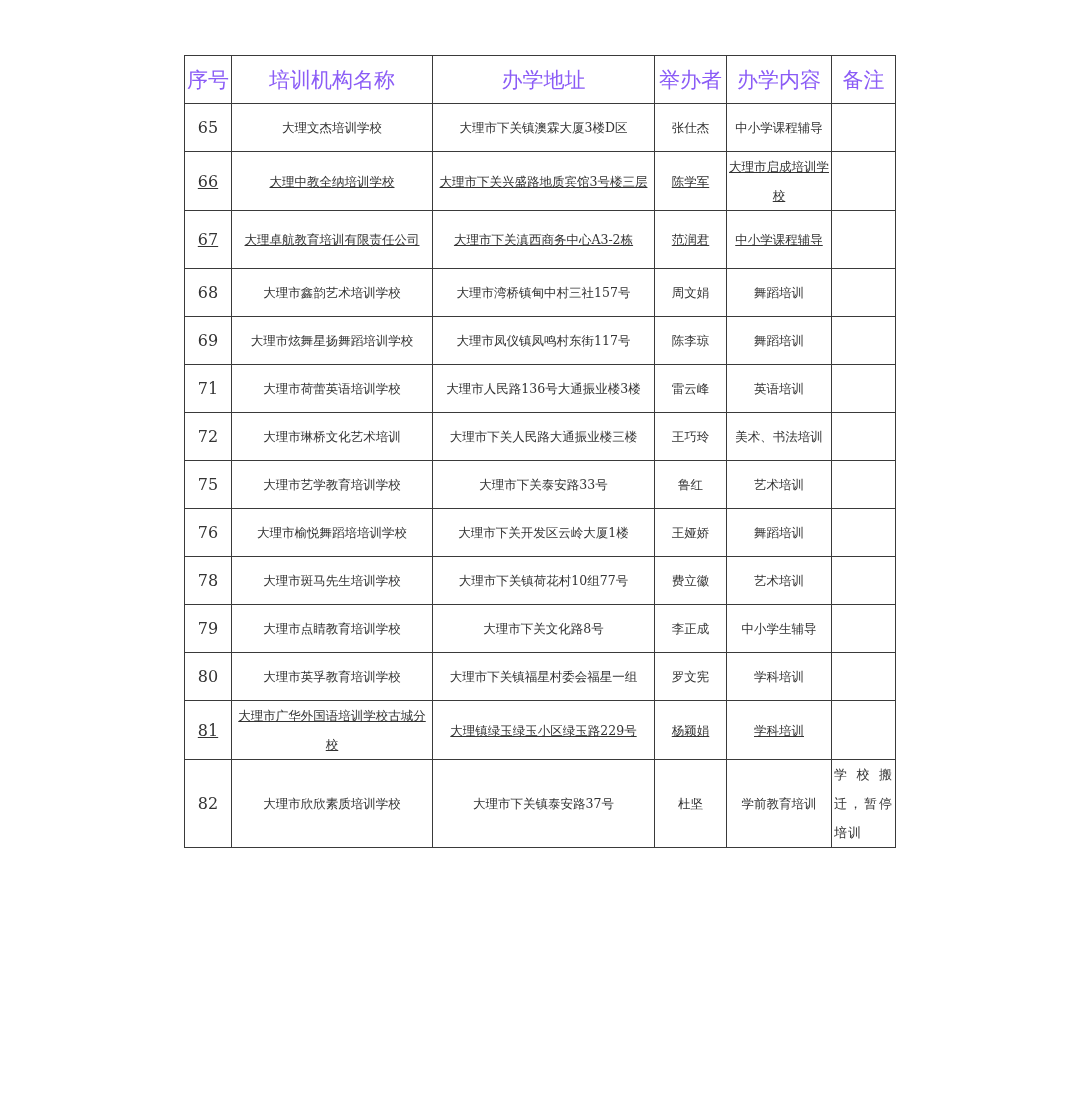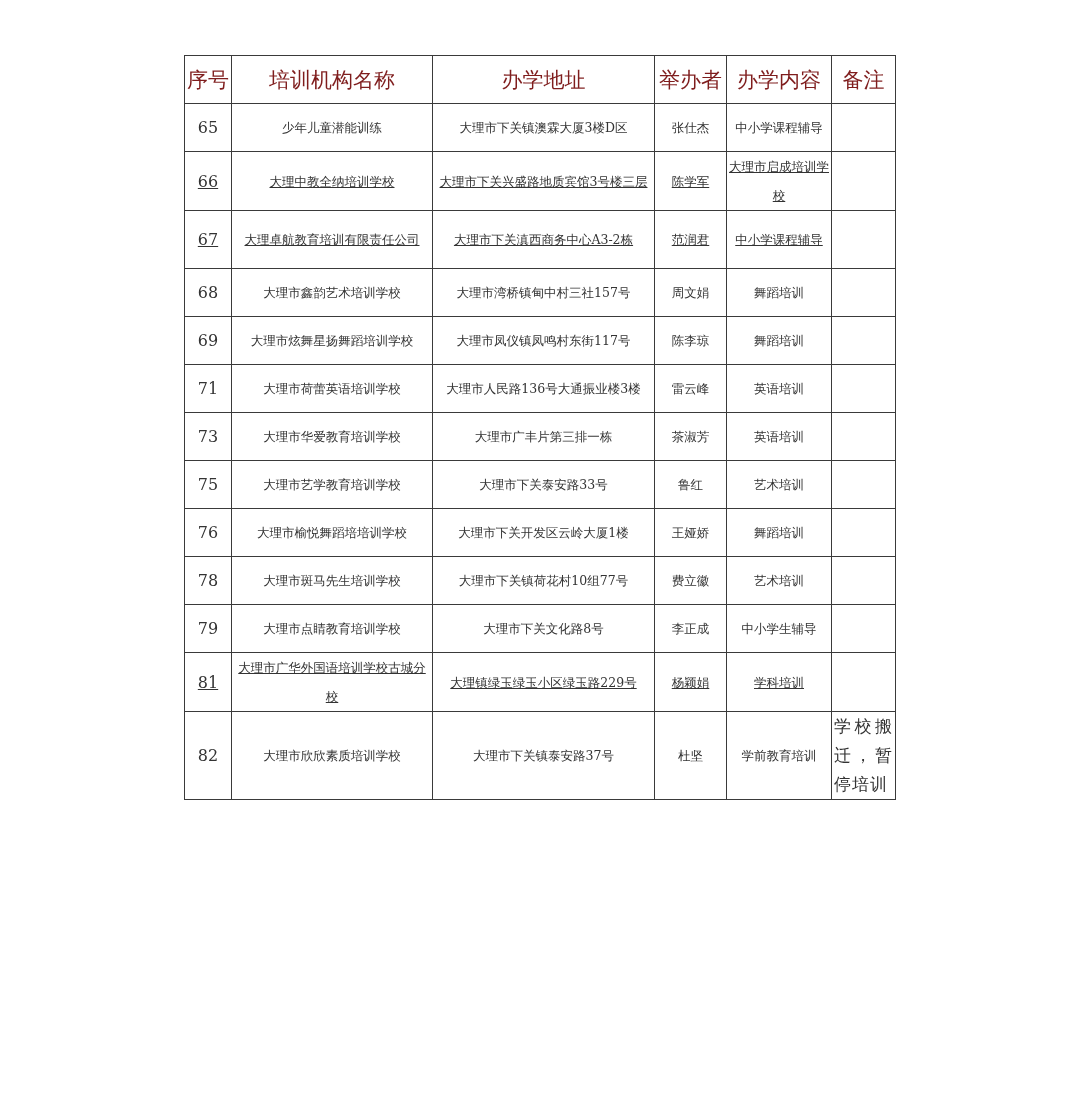--- a/index.html
+++ b/index.html
@@ -11,26 +11,26 @@
     font-family:"DejaVu Serif","Liberation Serif",serif;
     color:#333;
   }
   .doc-table th, .doc-table td {
     border:1px solid #3a3a3a;
     text-align:center; vertical-align:middle;
     padding:0 2px; overflow:hidden;
   }
   .doc-table th {
     font-family:"DejaVu Sans","Liberation Sans",sans-serif;
-    font-weight:normal; font-size:21px; color:#7f1d1d;
+    font-weight:normal; font-size:21px; color:#8b5cf6;
     height:47px; letter-spacing:0px;
   }
   .doc-table td { font-size:12.5px; line-height:29px; }
   td.num { font-size:16px; }
-  td.note { text-align:justify; text-align-last:left; font-size:17px; letter-spacing:1px; padding:0 2px;margin-top:27px; }
+  td.note { text-align:justify; text-align-last:left; font-size:13px; letter-spacing:1px; padding:0 2px;margin-top:27px; }
   tr.h48 td { height:47px; }
   tr.h58 td { height:57px;text-decoration:underline; }
   tr.h86 td { height:86px; }
 </style>
 </head>
 <body>
 
 <table class="doc-table">
   <colgroup>
     <col style="width:47px">
@@ -46,21 +46,21 @@
       <th>培训机构名称</th>
       <th>办学地址</th>
       <th>举办者</th>
       <th>办学内容</th>
       <th>备注</th>
     </tr>
   </thead>
   <tbody id="tbody">
       <tr class="h48">
         <td class="num">65</td>
-        <td>少年儿童潜能训练</td>
+        <td>大理文杰培训学校</td>
         <td>大理市下关镇澳霖大厦3楼D区</td>
         <td>张仕杰</td>
         <td>中小学课程辅导</td>
         <td class="note"></td>
       </tr>
       <tr class="h58">
         <td class="num">66</td>
         <td>大理中教全纳培训学校</td>
         <td>大理市下关兴盛路地质宾馆3号楼三层</td>
         <td>陈学军</td>
@@ -93,25 +93,25 @@
       </tr>
       <tr class="h48">
         <td class="num">71</td>
         <td>大理市荷蕾英语培训学校</td>
         <td>大理市人民路136号大通振业楼3楼</td>
         <td>雷云峰</td>
         <td>英语培训</td>
         <td class="note"></td>
       </tr>
       <tr class="h48">
-        <td class="num">73</td>
-        <td>大理市华爱教育培训学校</td>
-        <td>大理市广丰片第三排一栋</td>
-        <td>茶淑芳</td>
-        <td>英语培训</td>
+        <td class="num">72</td>
+        <td>大理市琳桥文化艺术培训</td>
+        <td>大理市下关人民路大通振业楼三楼</td>
+        <td>王巧玲</td>
+        <td>美术、书法培训</td>
         <td class="note"></td>
       </tr>
       <tr class="h48">
         <td class="num">75</td>
         <td>大理市艺学教育培训学校</td>
         <td>大理市下关泰安路33号</td>
         <td>鲁红</td>
         <td>艺术培训</td>
         <td class="note"></td>
       </tr>
@@ -132,20 +132,28 @@
         <td class="note"></td>
       </tr>
       <tr class="h48">
         <td class="num">79</td>
         <td>大理市点睛教育培训学校</td>
         <td>大理市下关文化路8号</td>
         <td>李正成</td>
         <td>中小学生辅导</td>
         <td class="note"></td>
       </tr>
+      <tr class="h48">
+        <td class="num">80</td>
+        <td>大理市英孚教育培训学校</td>
+        <td>大理市下关镇福星村委会福星一组</td>
+        <td>罗文宪</td>
+        <td>学科培训</td>
+        <td class="note"></td>
+      </tr>
       <tr class="h58">
         <td class="num">81</td>
         <td>大理市广华外国语培训学校古城分校</td>
         <td>大理镇绿玉绿玉小区绿玉路229号</td>
         <td>杨颖娟</td>
         <td>学科培训</td>
         <td class="note"></td>
       </tr>
       <tr class="h86">
         <td class="num">82</td>

